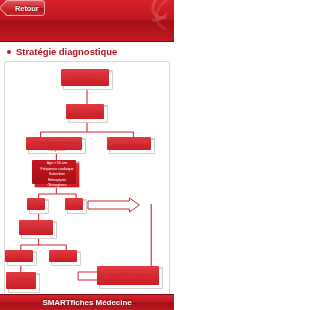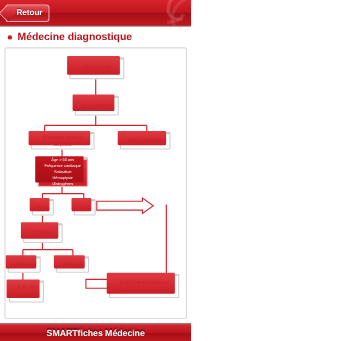--- a/index.html
+++ b/index.html
@@ -16,25 +16,25 @@
     position: relative;
     width: 174px;
     height: 310px;
     background: #ffffff;
     overflow: hidden;
   }
 
   
   .header {
     position: relative;
-    height: 24px;
+    height: 42px;
     background: linear-gradient(180deg, #d8222b 0%, #c0161f 48%, #a50f16 52%, #c21820 100%);
     border-bottom: 1px solid #7d0b10;
     display: flex;
-    align-items: center;
+    align-items: flex-start;
     overflow: hidden;
   }
   .header-swirl {
     position: absolute;
     right: -6px;
     top: -10px;
     width: 50px;
     height: 46px;
     opacity: .30;
     pointer-events: none;
@@ -197,21 +197,21 @@
     </svg>
 
     <div class="back-btn">
       <span>Retour</span>
     </div>
 
   </div>
 
   <div class="subhead">
     <span class="bullet-dot"></span>
-    <span class="subhead-text">Médecine diagnostique</span>
+    <span class="subhead-text">Stratégie diagnostique</span>
   </div>
 
   <div class="content">
     <div class="chart">
 
       <svg class="lines" viewBox="0 0 166 245" preserveAspectRatio="none">
         <g stroke="#cf2730" stroke-width="1.1" fill="none">
 
           <path d="M83 28 L83 43"></path>
 

